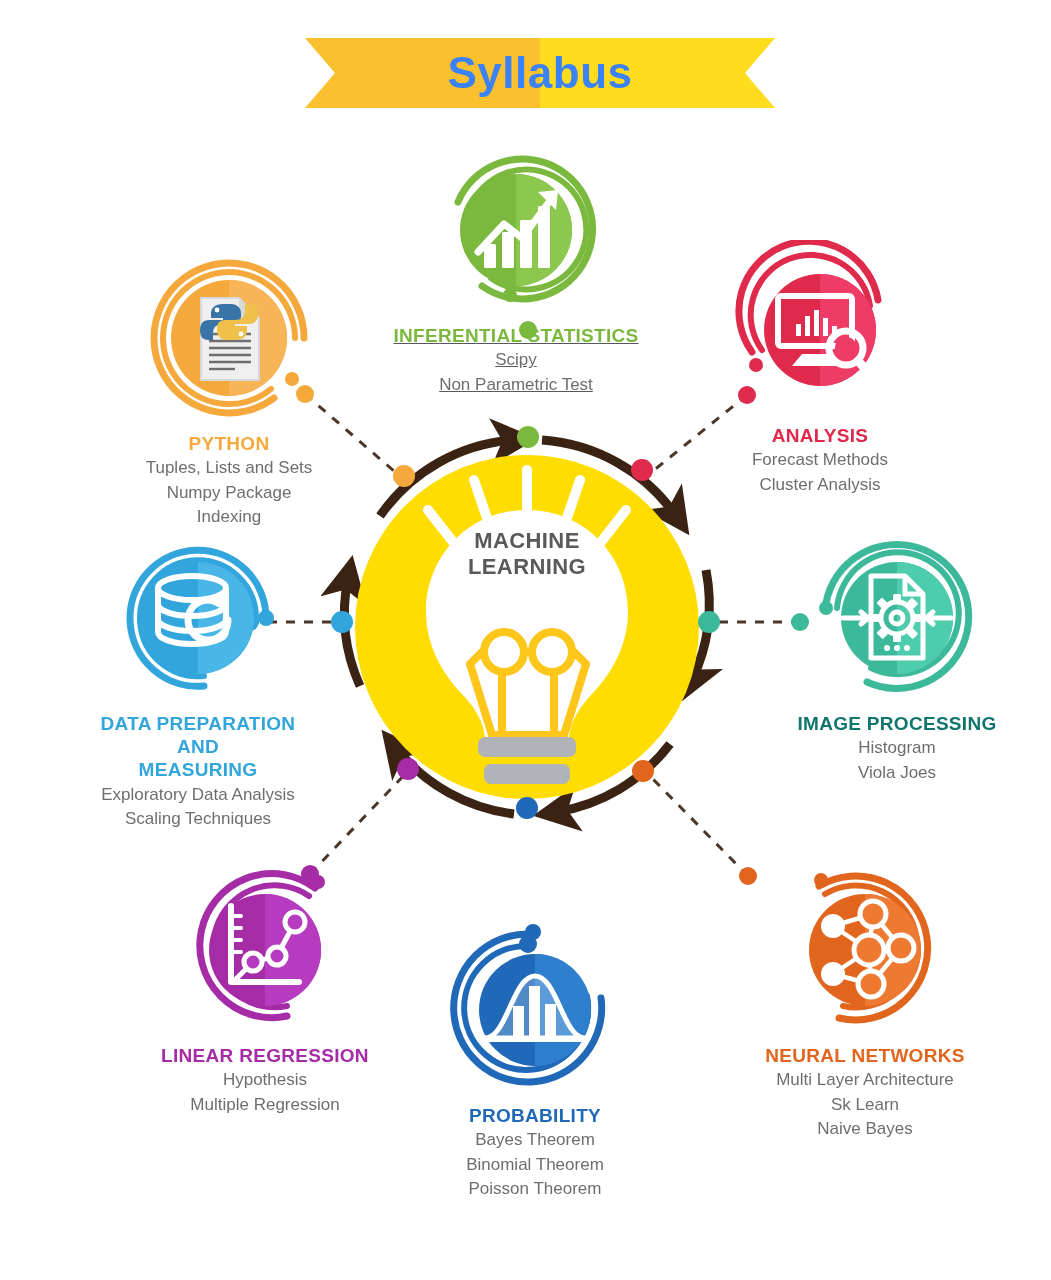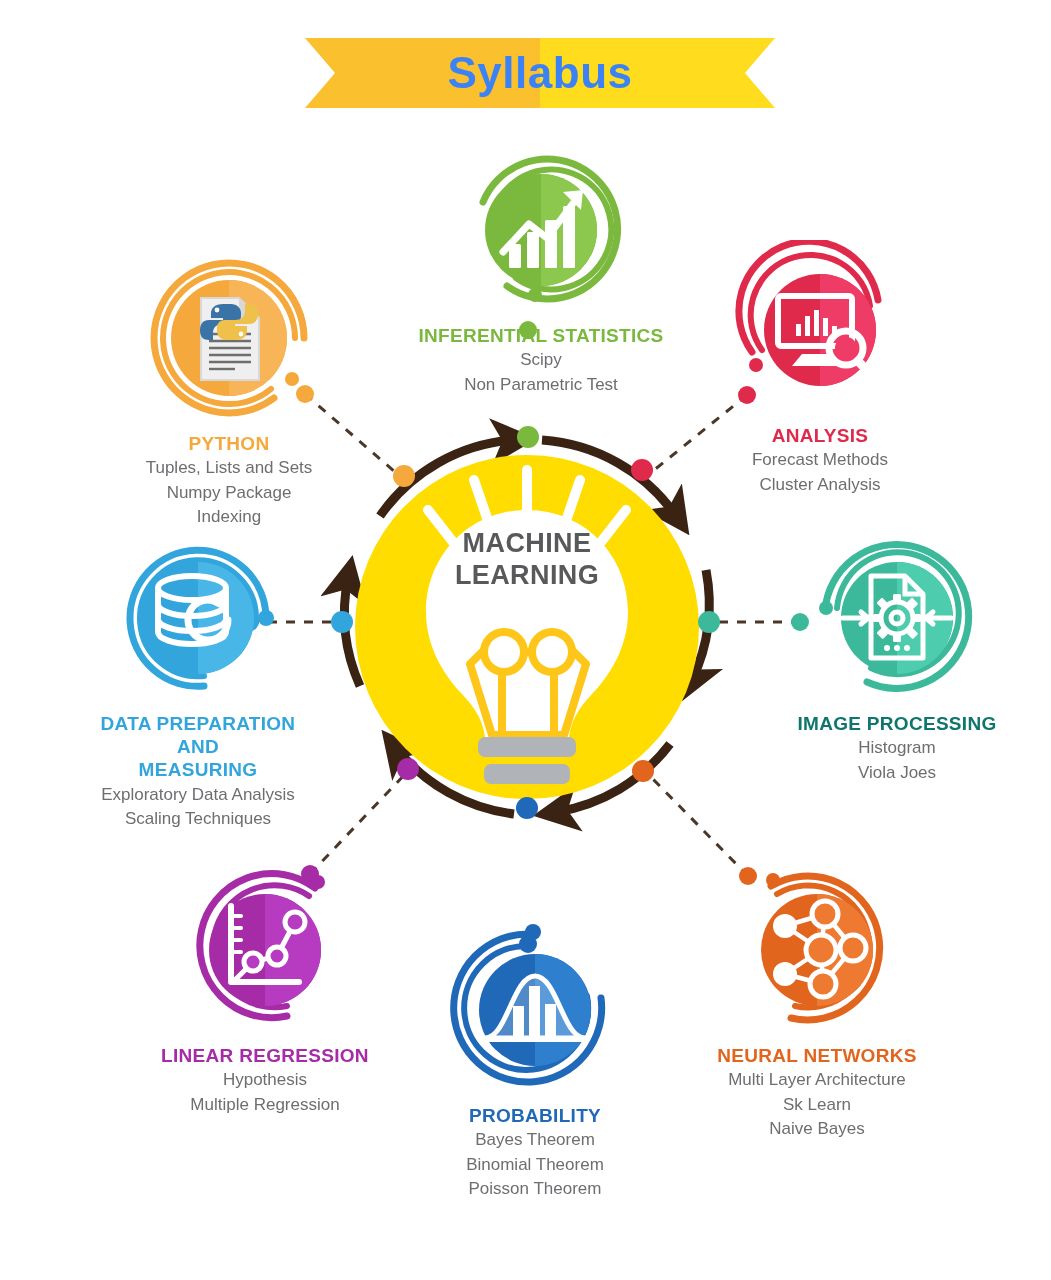--- a/index.html
+++ b/index.html
@@ -16,21 +16,21 @@
   .banner-title{
     position:absolute;inset:0;display:flex;align-items:center;justify-content:center;
     font-size:44px;font-weight:bold;color:#3b82f6;letter-spacing:.5px;
   }
 
   
   .hub{position:absolute;left:352px;top:452px;width:350px;height:350px;}
   .hub svg{display:block;}
   .hub-text{
     position:absolute;left:0;right:0;top:76px;text-align:center;
-    font-size:27px;font-weight:bold;color:#58595b;line-height:1.18;
+    font-size:22px;font-weight:bold;color:#58595b;line-height:1.18;
     letter-spacing:.4px;
   }
   .hub-text span{display:block;}
 
   
   .ring{position:absolute;left:318px;top:418px;width:420px;height:420px;}
 
   
   .node{position:absolute;}
   .node .icon-wrap{position:relative;width:180px;height:180px;margin:0 auto;}
@@ -39,24 +39,24 @@
     font-size:19px;font-weight:bold;letter-spacing:.3px;line-height:1.22;
     text-align:center;margin-top:4px;text-transform:uppercase;
   }
   .node .sub{
     font-size:17px;color:#6d6e71;line-height:1.44;text-align:center;margin-top:1px;
   }
   .node .sub span{display:block;white-space:nowrap;}
 
   
   #node-python          {left:104px; top:248px; width:250px;}
-  #node-inferential     {left:416px; top:140px; width:250px;}
+  #node-inferential     {left:391px; top:140px; width:250px;text-decoration:underline;}
   #node-analysis        {left:700px; top:240px; width:240px;}
   #node-imageproc       {left:782px; top:528px; width:230px;}
-  #node-neural          {left:692px; top:860px; width:250px;}
+  #node-neural          {left:740px; top:860px; width:250px;}
   #node-probability     {left:440px; top:920px; width:190px;}
   #node-linear          {left:140px; top:860px; width:250px;}
   #node-dataprep        {left:58px;  top:528px; width:280px;}
 
   
   #node-python .sub, #node-python .cap{width:310px;margin-left:-30px;}
   #node-inferential .sub, #node-inferential .cap{width:330px;margin-left:-40px;}
   #node-analysis .sub, #node-analysis .cap{width:290px;margin-left:-25px;}
   #node-imageproc .sub, #node-imageproc .cap{width:300px;margin-left:-35px;}
   #node-neural .sub, #node-neural .cap{width:310px;margin-left:-30px;}

